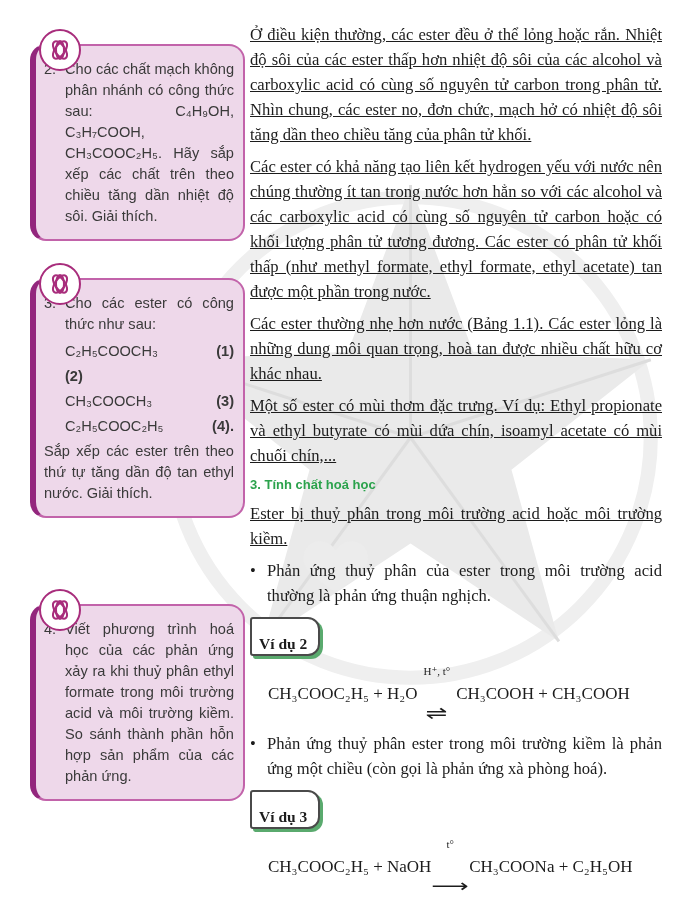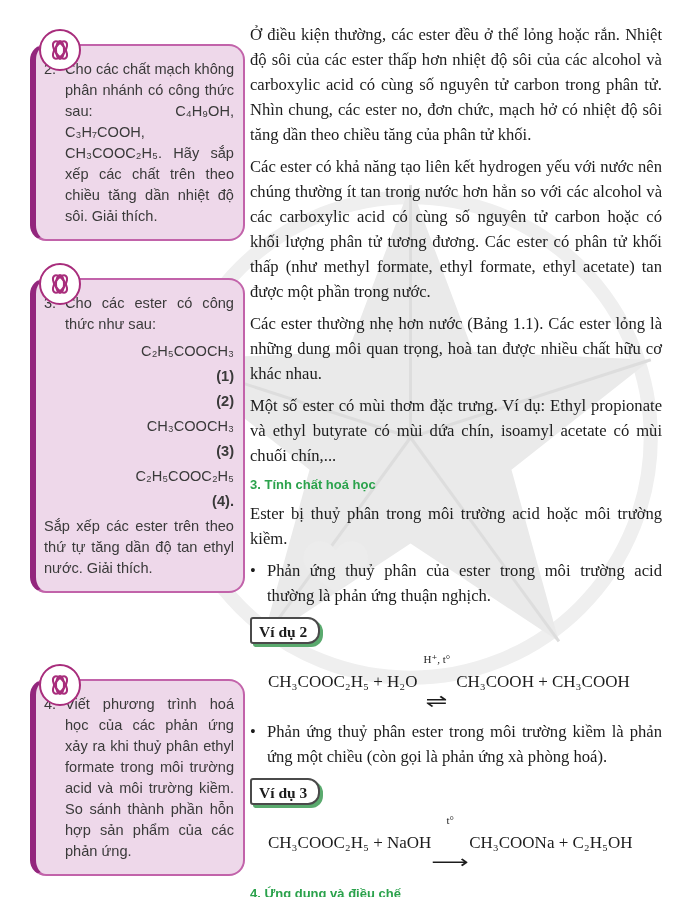--- a/index.html
+++ b/index.html
@@ -44,47 +44,47 @@
     width:42px; height:42px; border-radius:50%;
     background:#ffffff; border:2px solid #a82d7c;
     display:flex; align-items:center; justify-content:center;
   }
   .qicon svg { width:28px; height:28px; }
   .qrow { display:flex; }
   .qnum { width:21px; flex:none; }
   .qtext { flex:1; text-align:justify; }
   .formula-list { margin:4px 0 2px 21px; }
   .formula-row {
-    display:flex; justify-content:space-between; align-items:flex-end;
+    display:flex; justify-content:space-between; align-items:flex-start;
     line-height:25px;
-    flex-direction:column;
   }
   .formula-row .fnum { font-weight:bold; }
   .qoutro { text-align:justify; margin-top:2px; }
 
   
   .para {
     font-size:16.6px; line-height:25px; text-align:justify;
     margin-bottom:7px;
+    text-decoration:underline;
   }
   .h-green {
     font-family:"Liberation Sans","DejaVu Sans",sans-serif;
     color:#2ba24c; font-weight:bold; font-size:13px;
     margin:9px 0 9px 0;
   }
   .bullet { display:flex; margin-bottom:7px; }
   .bullet .dot { width:17px; flex:none; font-size:16.6px; line-height:25px; }
   .bullet .btext { flex:1; font-size:16.6px; line-height:25px; text-align:justify; }
   .example-label {
     display:inline-block;
     background:#ffffff;
     border:2px solid #4a4a4a;
     border-radius:3px 12px 12px 3px;
     box-shadow:3px 3px 0 0 #5aaa6e;
-    padding:4px 11px 1px 7px;
+    padding:16px 11px 1px 7px;
     font-weight:bold; font-size:15.5px;
     margin:2px 0 8px 0;
   }
   .equation {
     font-size:17px; line-height:26px;
     margin:2px 0 10px 18px;
     white-space:nowrap;
     display:flex; align-items:center;
   }
   .arrow-stack {

